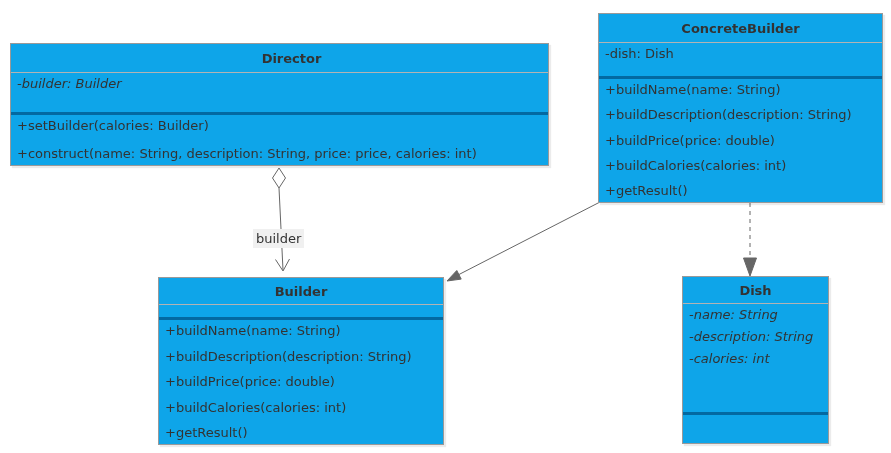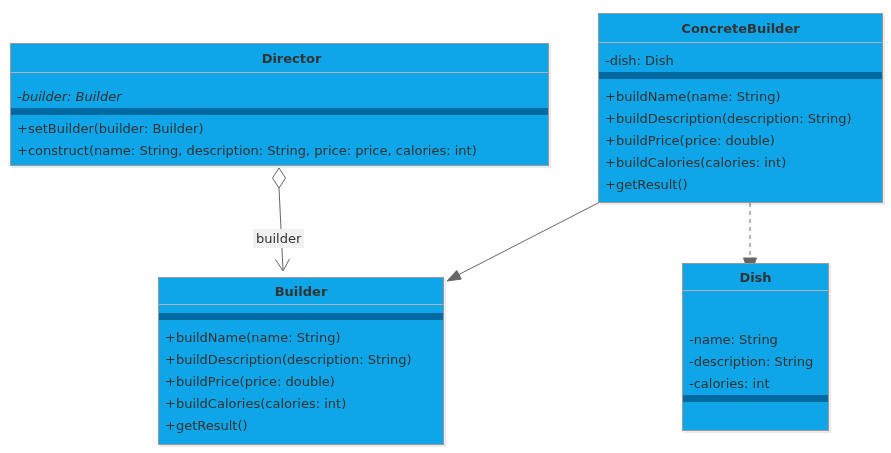--- a/index.html
+++ b/index.html
@@ -25,33 +25,33 @@
   .uml-title {
     font-weight: bold;
     display: flex;
     align-items: center;
     justify-content: center;
     border-bottom: 1px solid #b3b3b3;
     flex: 0 0 auto;
     box-sizing: border-box;
   }
   .uml-attrs {
-    border-bottom: 7px solid #0369a1;
+    border-bottom: 3px solid #0369a1;
     display: flex;
     flex-direction: column;
-    justify-content: flex-end;
+    justify-content: flex-start;
     padding: 0 6px;
     flex: 0 0 auto;
     box-sizing: border-box;
   }
   .uml-methods {
     flex: 1 1 auto;
     display: flex;
     flex-direction: column;
-    justify-content: center;
+    justify-content: space-between;
     padding: 0 6px;
     box-sizing: border-box;
   }
   .uml-row {
     line-height: 22px;
     white-space: nowrap;
     overflow: hidden;
   }
   .connector-layer {
     position: absolute;
@@ -90,21 +90,21 @@
       <polygon points="750,276 743.5,258 756.5,258" fill="#666666" stroke="#666666"></polygon>
     </g>
   </svg>
 
   <div class="uml-class" style="left:10px; top:43px; width:539px; height:123px;">
     <div class="uml-title" style="height:29px;padding-left:24px;">Director</div>
     <div class="uml-attrs" style="height:42px;font-style:italic;">
         <div class="uml-row">-builder: Builder</div>
       </div>
     <div class="uml-methods">
-        <div class="uml-row">+setBuilder(builder: Builder)</div>
+        <div class="uml-row">+setBuilder(calories: Builder)</div>
         <div class="uml-row">+construct(name: String, description: String, price: price, calories: int)</div>
       </div>
   </div>
 
   <div class="uml-class" style="left:598px; top:13px; width:285px; height:190px;">
     <div class="uml-title" style="height:29px;">ConcreteBuilder</div>
     <div class="uml-attrs" style="height:36px;">
         <div class="uml-row">-dish: Dish</div>
       </div>
     <div class="uml-methods">
@@ -121,23 +121,23 @@
     <div class="uml-attrs" style="height:15px;"></div>
     <div class="uml-methods">
         <div class="uml-row">+buildName(name: String)</div>
         <div class="uml-row">+buildDescription(description: String)</div>
         <div class="uml-row">+buildPrice(price: double)</div>
         <div class="uml-row">+buildCalories(calories: int)</div>
         <div class="uml-row">+getResult()</div>
       </div>
   </div>
 
-  <div class="uml-class" style="left:682px; top:263px; width:147px; height:168px;">
+  <div class="uml-class" style="left:682px; top:276px; width:147px; height:168px;">
     <div class="uml-title" style="height:27px;">Dish</div>
-    <div class="uml-attrs" style="height:111px;">
+    <div class="uml-attrs" style="height:111px;font-style:italic;">
         <div class="uml-row">-name: String</div>
         <div class="uml-row">-description: String</div>
         <div class="uml-row">-calories: int</div>
       </div>
   </div>
 
   <div class="edge-label" style="left:253px; top:229px;">builder</div>
 
 </div>
 

